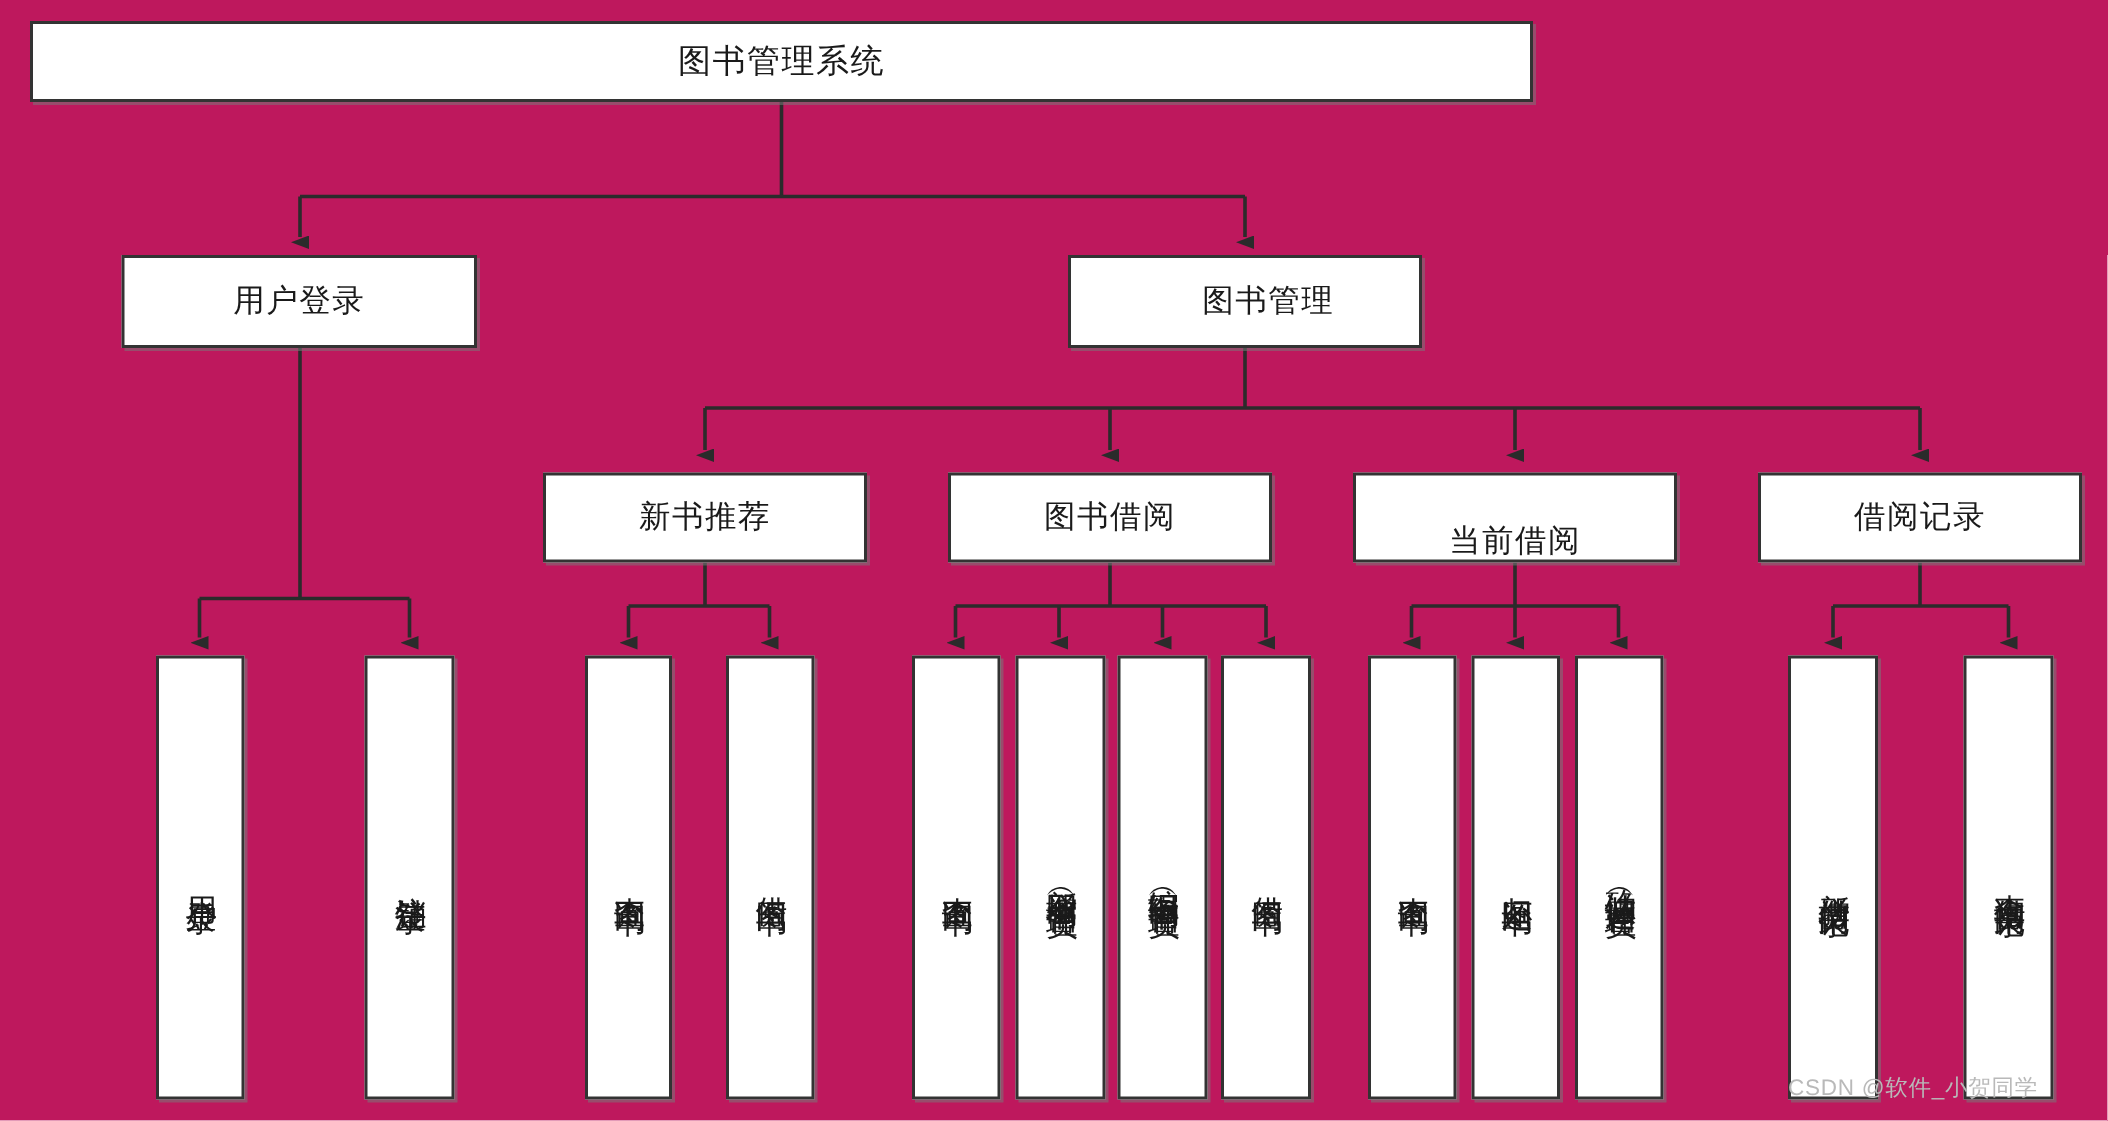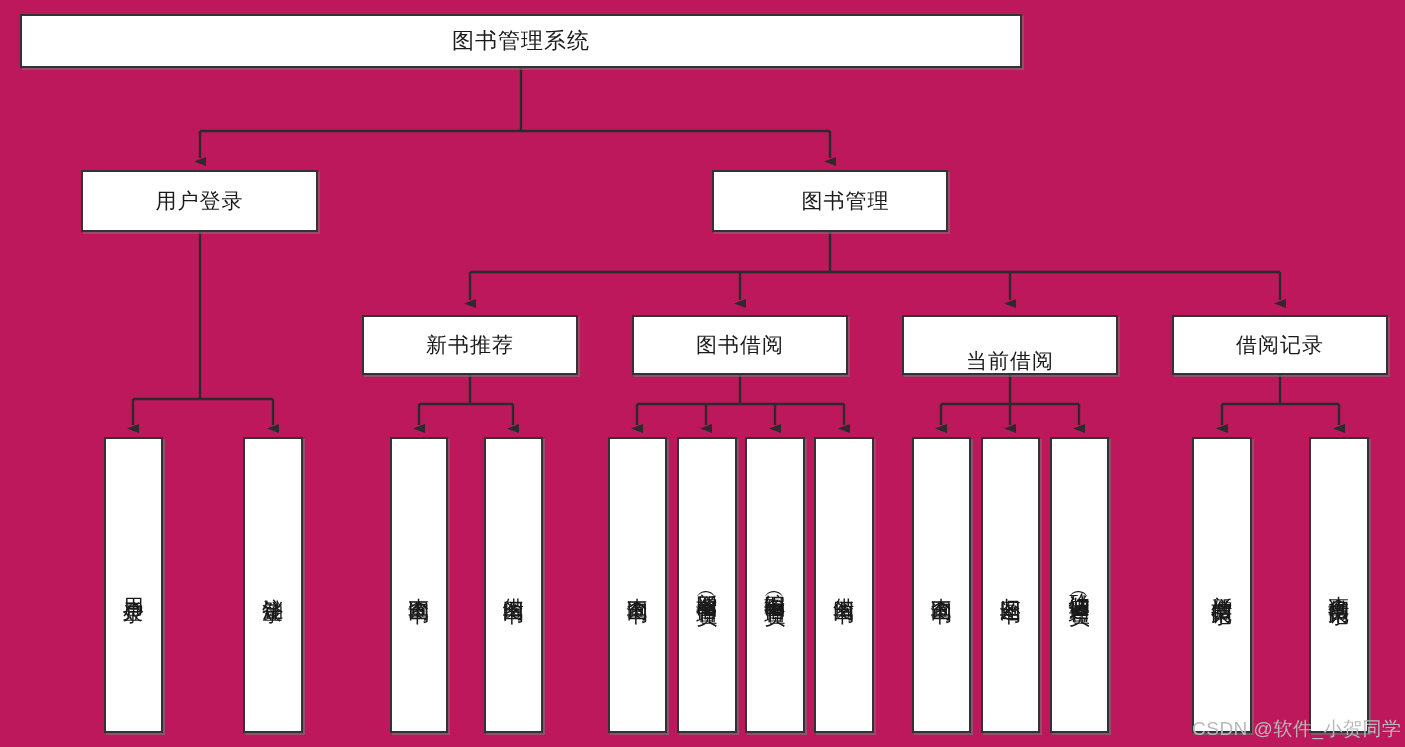--- a/index.html
+++ b/index.html
@@ -52,21 +52,21 @@
     letter-spacing: 2px;
     text-align: center;
     white-space: nowrap;
   }
   .node.root {
     font-size: 22px;
   }
   .watermark {
     position: absolute;
     color: #b9b9b9;
-    font-size: 19px;
+    font-size: 15px;
     letter-spacing: 0.5px;
     white-space: nowrap;
     user-select: none;
   }
 </style>
 </head>
 <body>
 
 <div id="canvas">
 

